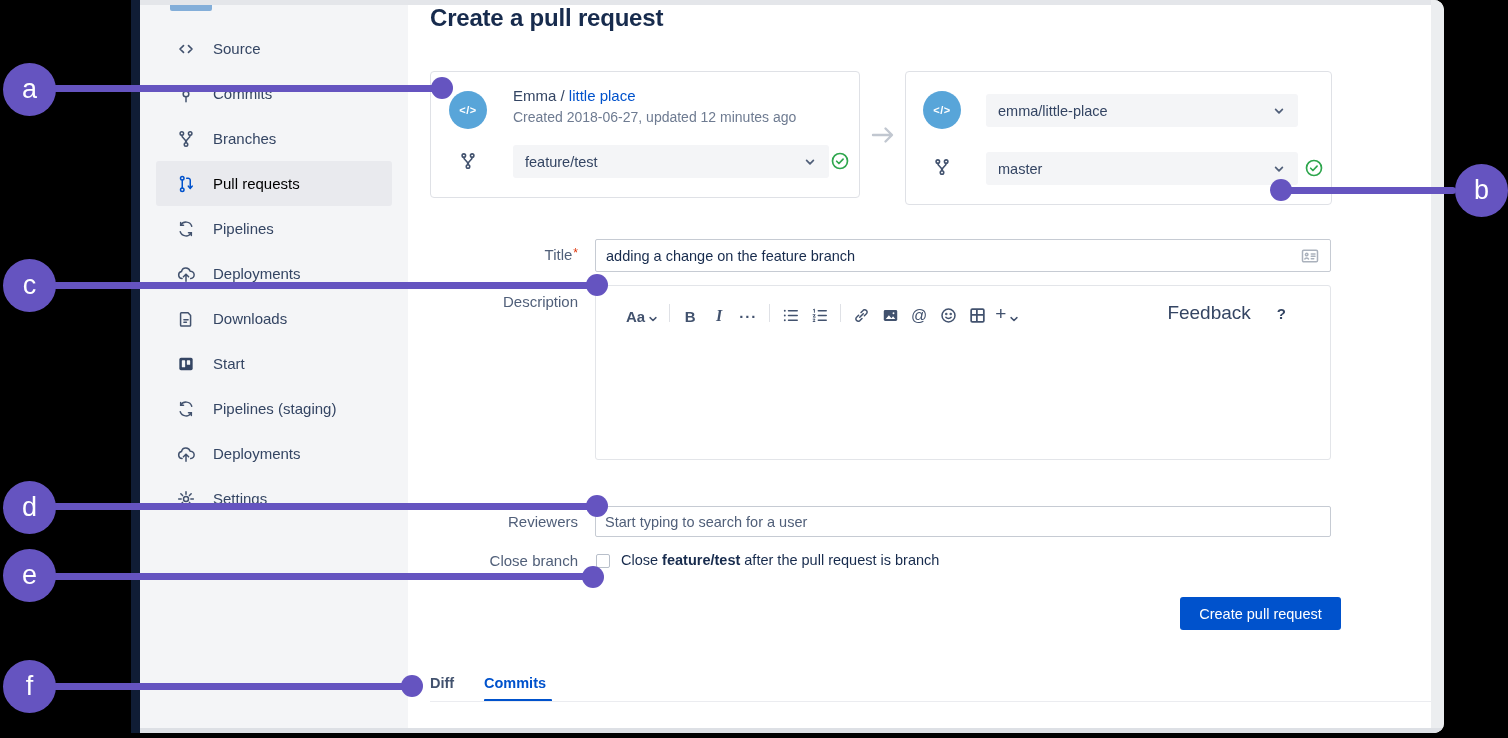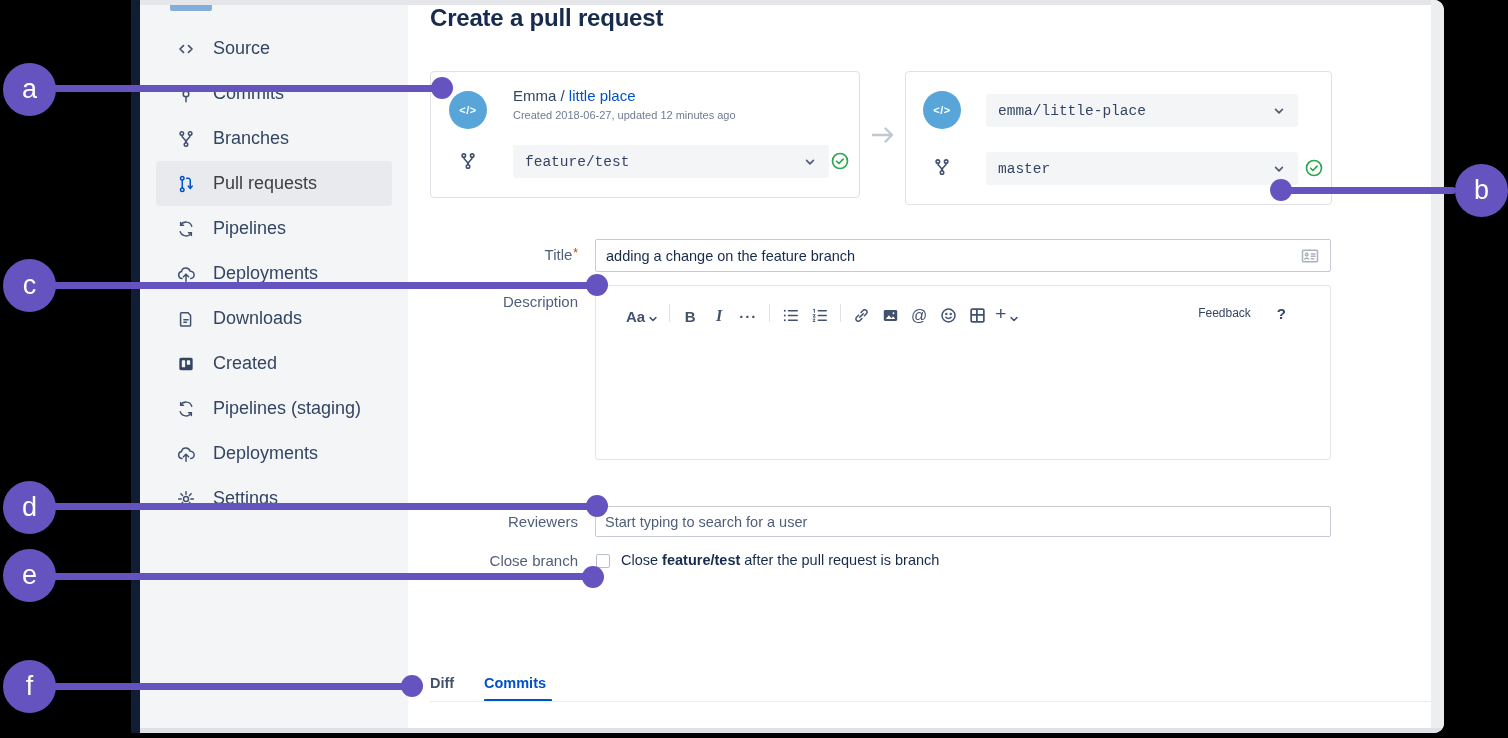--- a/index.html
+++ b/index.html
@@ -16,45 +16,45 @@
   }
   .top-strip { position:absolute; left:0; top:0; right:0; height:5px; background:#e4e6ea; }
   .avatar-remnant { position:absolute; left:30px; top:0; width:42px; height:6px; background:#83aed9; border-radius:0 0 2px 2px; }
   .nav-rail { position:absolute; left:0; top:0; bottom:0; width:9px; background:#101d35; }
   .sidebar { position:absolute; left:9px; top:5px; bottom:5px; width:268px; background:#f4f5f7; }
   .nav { position:absolute; top:21px; left:0; right:0; list-style:none; }
   .nav li {
     height:45px; margin:0 16px; display:flex; align-items:center;
     padding-left:20px; border-radius:3px; cursor:pointer;
   }
-  .nav li .nav-label { margin-left:17px; font-size:18px; color:#344563; }
+  .nav li .nav-label { margin-left:17px; font-size:15px; color:#344563; }
   .nav li.active { background:#e9eaee; }
-  .nav li.active .nav-label { color:#404040; font-weight:400; }
+  .nav li.active .nav-label { color:#000000; font-weight:400; }
   .nav-ic { width:20px; height:20px; flex:0 0 20px; }
   .nav-ic svg { display:block; width:20px; height:20px; }
   .bottom-strip { position:absolute; left:9px; bottom:0; right:0; height:5px; background:#dde0e5; }
   .scroll-track { position:absolute; right:0; top:0; bottom:0; width:13px; background:#eceef0; }
 
   .page-title { position:absolute; left:299px; top:4px; font-size:24px; font-weight:700; color:#172b4d; letter-spacing:-0.2px; }
 
   .card { position:absolute; background:#fff; border:1px solid #dfe1e6; border-radius:4px; }
   .src-card { left:299px; top:71px; width:430px; height:127px; }
   .dst-card { left:774px; top:71px; width:427px; height:134px; }
   .avatar {
     position:absolute; width:38px; height:38px; border-radius:50%;
     background:#58a5d9; color:#fff; display:flex; align-items:center; justify-content:center;
     font-size:11px; font-weight:700; letter-spacing:0.5px;
   }
   .repo-line { position:absolute; font-size:15px; color:#344563; }
   .repo-link { color:#0052cc; cursor:pointer; }
-  .repo-meta { position:absolute; font-size:11px; color:#6e7b91; }
+  .repo-meta { position:absolute; font-size:14px; color:#6e7b91; }
   .branch-ic { position:absolute; width:20px; height:20px; }
   .dropdown {
     position:absolute; height:33px; background:#f4f5f7; border-radius:3px;
-    display:flex; align-items:center; padding:0 12px; font-size:14.5px; color:#344563; cursor:pointer;font-family:Liberation Mono, monospace;
+    display:flex; align-items:center; padding:0 12px; font-size:14.5px; color:#344563; cursor:pointer;
   }
   .dropdown .chev { margin-left:auto; display:flex; }
   .check-ic { position:absolute; width:20px; height:20px; }
   .merge-arrow { position:absolute; left:740px; top:124px; width:24px; height:22px; }
 
   .form-label { position:absolute; left:299px; width:148px; text-align:right; font-size:15px; color:#505f79; }
   .req { color:#de350b; font-size:12px; vertical-align:top; margin-left:1px; }
   .title-input {
     position:absolute; left:464px; top:239px; width:736px; height:33px;
     border:1px solid #c6cbd3; border-radius:2px; background:#fff;
@@ -64,21 +64,21 @@
   .editor {
     position:absolute; left:464px; top:285px; width:736px; height:175px;
     border:1px solid #e3e5e9; border-radius:3px; background:#fff;
   }
   .toolbar { display:flex; align-items:center; height:54px; padding:0 44px 0 30px; }
   .tb { display:flex; align-items:flex-end; justify-content:center; min-width:22px; height:24px; margin-right:7px; cursor:pointer; color:#42526e; }
   .tb svg { display:block; }
   .tb-text { font-size:15px; font-weight:700; color:#42526e; }
   .tb-italic { font-family:"Liberation Serif", serif; font-style:italic; font-size:16px; font-weight:700; }
   .tb-sep { width:1px; height:18px; background:#dfe1e6; margin:0 9px 0 3px; }
-  .tb-feedback { margin-left:auto; font-size:12px; color:#344563; cursor:pointer; }
+  .tb-feedback { margin-left:auto; font-size:19px; color:#344563; cursor:pointer; }
   .tb-help { margin-left:26px; font-size:15px; font-weight:700; color:#344563; cursor:pointer; }
 
   .reviewers-input {
     position:absolute; left:464px; top:506px; width:736px; height:31px;
     border:1px solid #c6cbd3; border-radius:2px; background:#fff;
     display:flex; align-items:center; padding:0 9px; font-size:14.5px; color:#505f79;
   }
   .checkbox {
     position:absolute; left:465px; top:554px; width:14px; height:14px;
     border:1.5px solid #b8bfca; border-radius:2px; background:#fff; cursor:pointer;
@@ -186,21 +186,21 @@
         <span class="nav-label">Downloads</span>
       </li>
       <li>
         <span class="nav-ic">
           <svg viewBox="0 0 24 24">
               <rect x="4" y="4.5" width="16" height="15" rx="2" fill="#344563"></rect>
               <rect x="7" y="7.5" width="4" height="8.5" rx="0.8" fill="#f4f5f7"></rect>
               <rect x="13" y="7.5" width="4" height="5.5" rx="0.8" fill="#f4f5f7"></rect>
             </svg>
         </span>
-        <span class="nav-label">Created</span>
+        <span class="nav-label">Start</span>
       </li>
       <li>
         <span class="nav-ic">
           <svg viewBox="0 0 24 24" fill="none" stroke="#42526e" stroke-width="1.8" stroke-linecap="round">
               <path d="M18.9 8.6A7.2 7.2 0 005.8 7.4"></path>
               <path d="M5.6 4.2v3.4H9"></path>
               <path d="M5.1 15.4a7.2 7.2 0 0013.1 1.2"></path>
               <path d="M18.4 19.8v-3.4H15"></path>
             </svg>
         </span>
@@ -387,20 +387,21 @@
   <div class="reviewers-input">
     <span>Start typing to search for a user</span>
   </div>
 
   <div class="form-label" style="top:552px;">Close branch</div>
   <span class="checkbox"></span>
   <div class="close-text">
     <span>Close </span><b>feature/test</b><span> after the pull request is branch</span>
   </div>
 
+  <button class="submit-btn">Create pull request</button>
 
   <span class="tab tab-diff">Diff</span>
   <span class="tab tab-commits">Commits</span>
   <div class="tab-underline"></div>
   <div class="tab-rule"></div>
 
   <div class="scroll-track"></div>
   <div class="bottom-strip"></div>
 </div>
 

